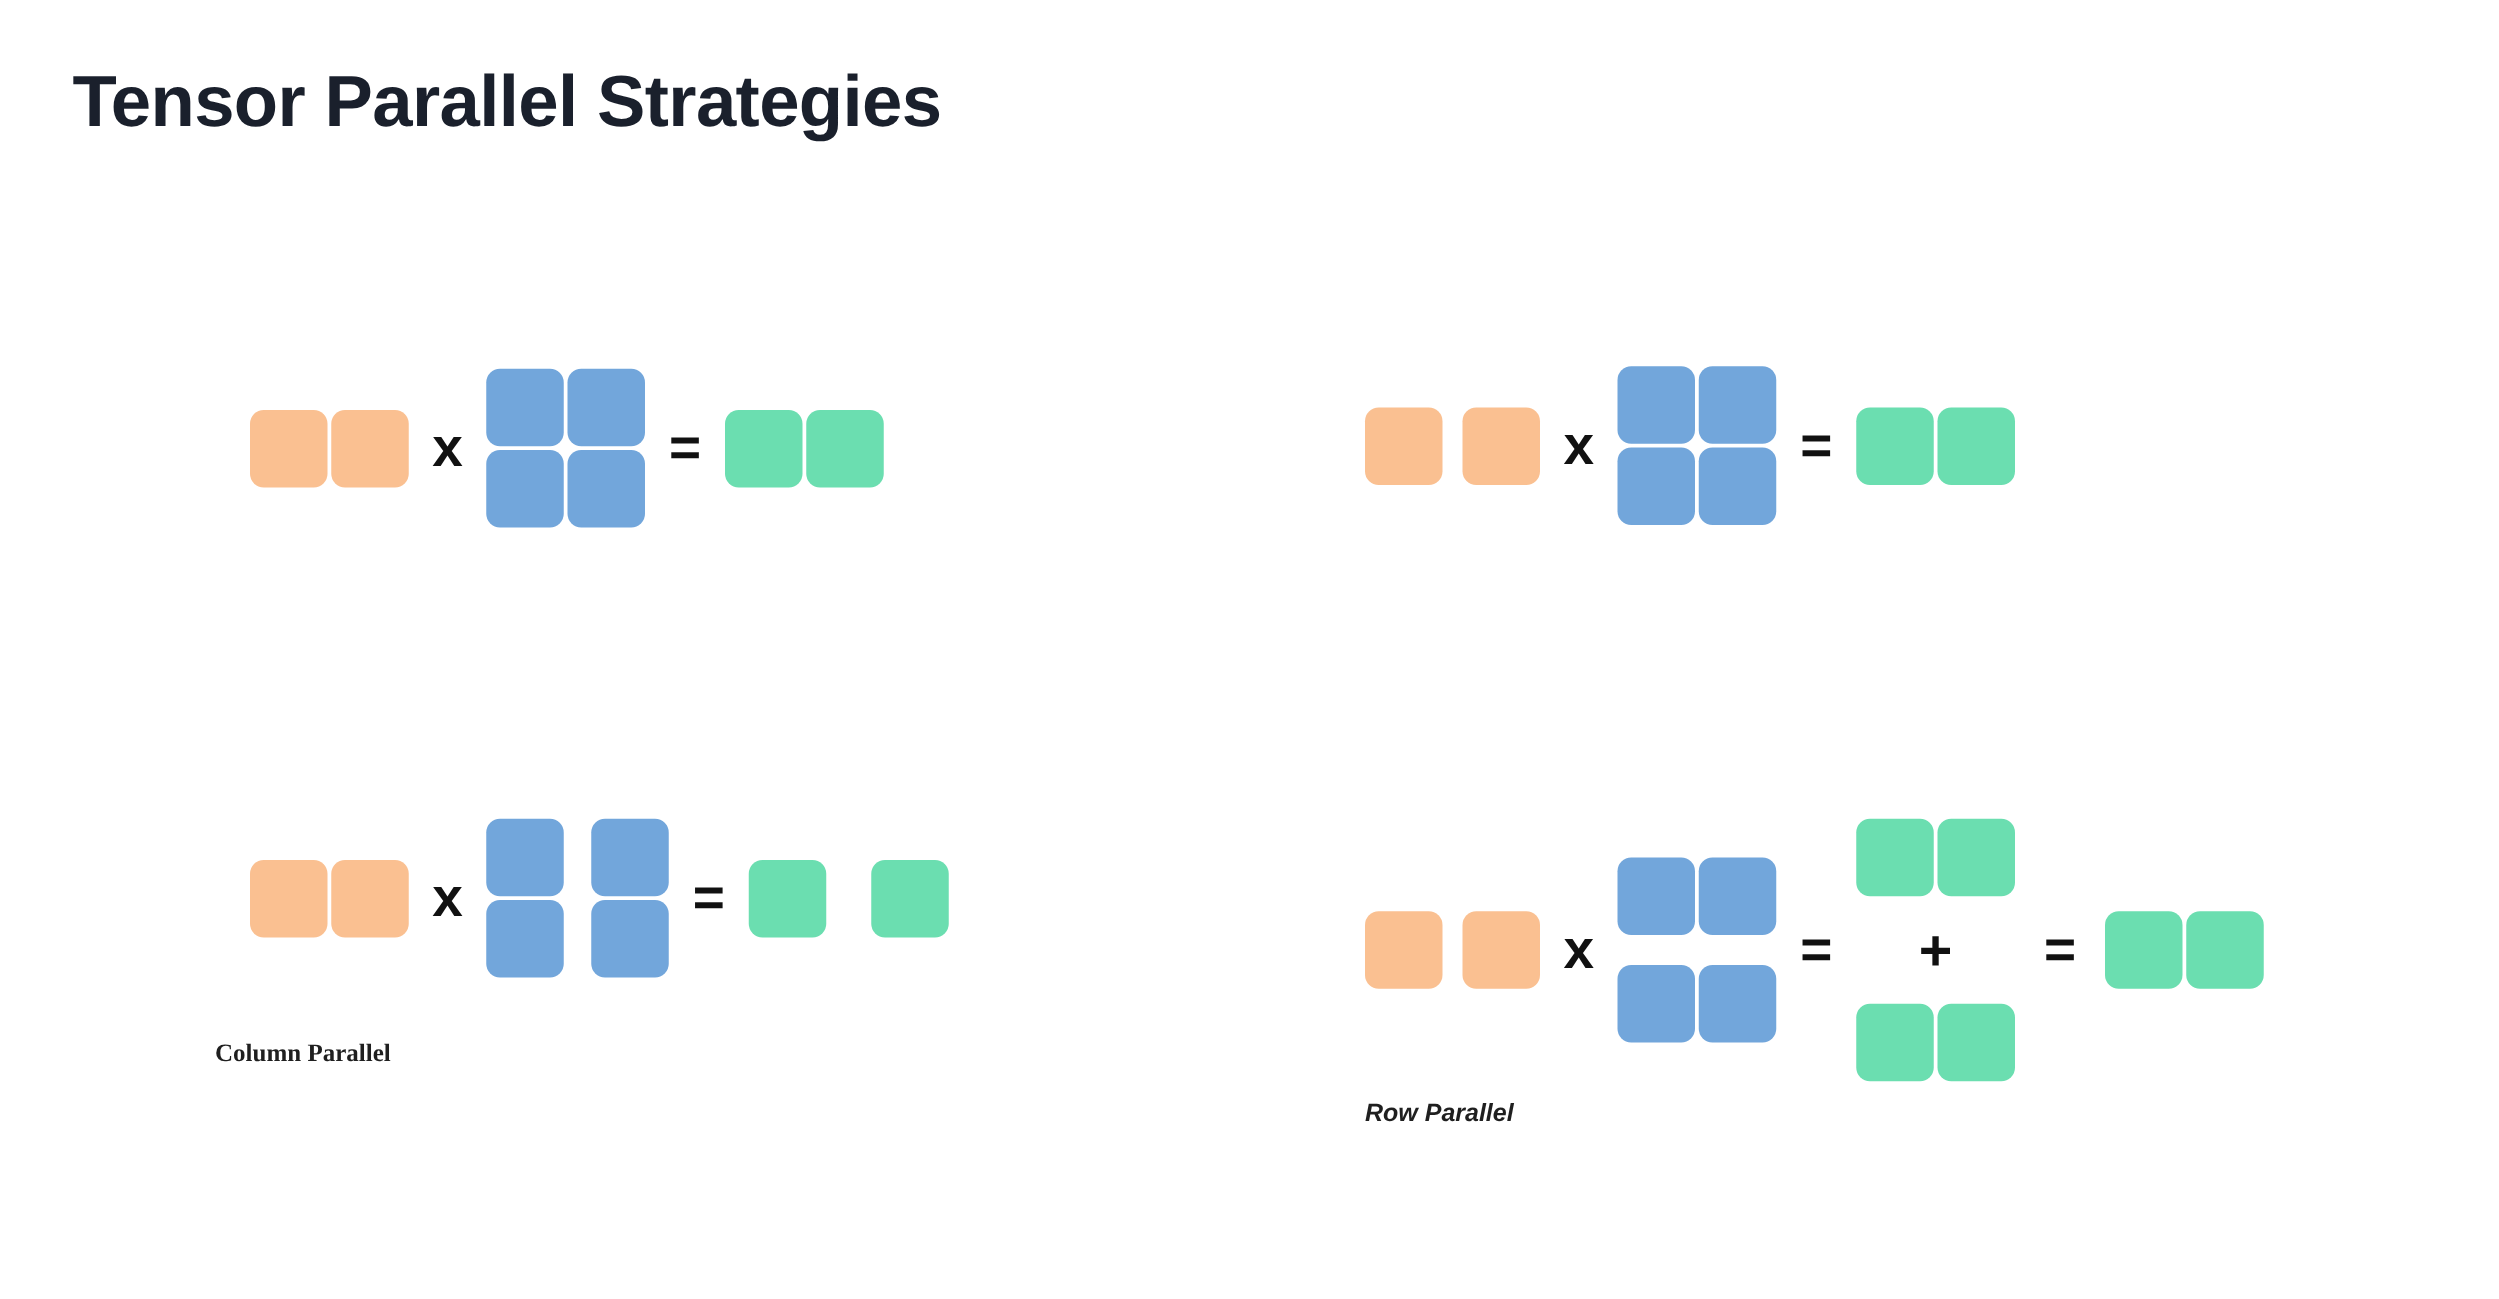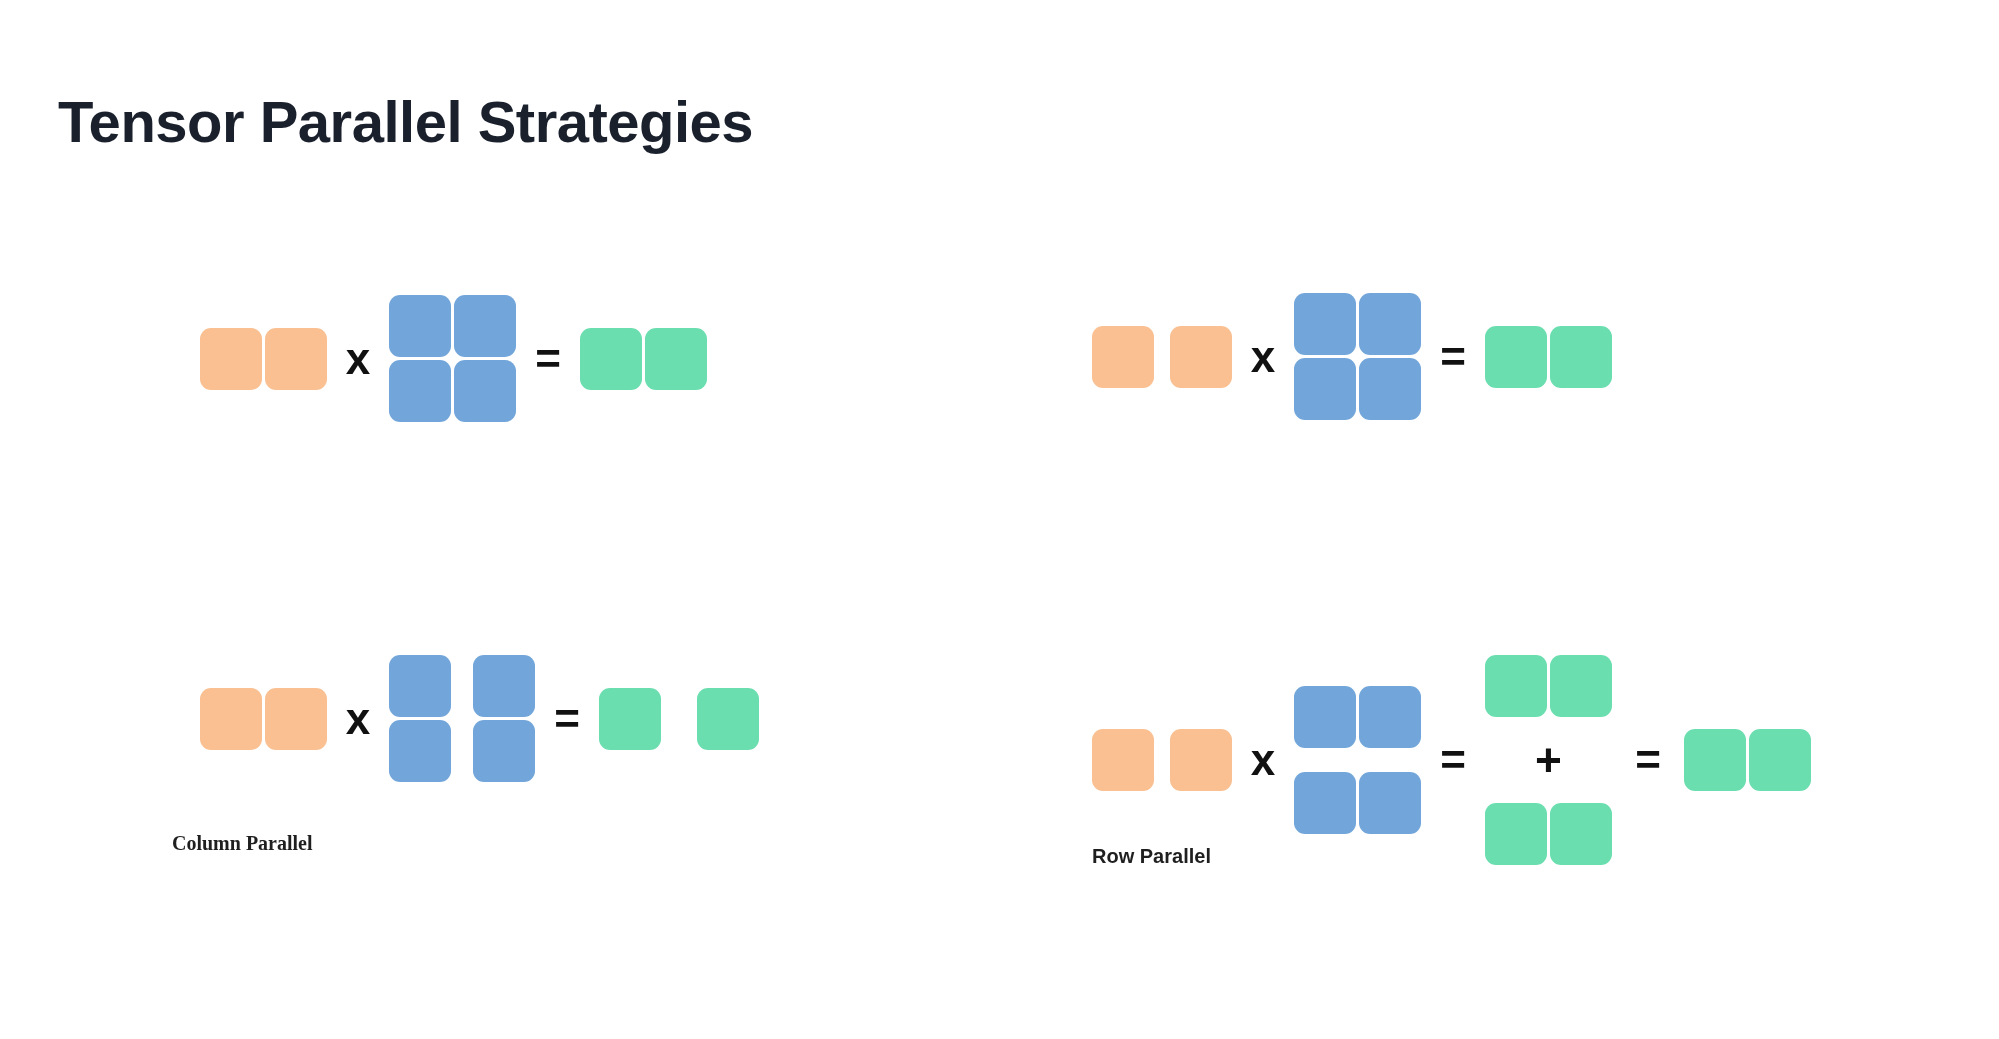--- a/index.html
+++ b/index.html
@@ -18,21 +18,20 @@
   
   .page-title {
     position: absolute;
     left: 58px;
     top: 48px;
     font-size: 58px;
     font-weight: bold;
     color: #1a202c;
     letter-spacing: -0.5px;
     white-space: nowrap;
-    margin-top: 40px;
   }
 
   
   .panel { position: absolute; }
 
   .eq-row {
     display: flex;
     align-items: center;
   }
 
@@ -219,13 +218,13 @@
     <div class="op op-eq-2">=</div>
 
     <div class="pair-tight">
       <div class="cell green"></div>
       <div class="cell green"></div>
     </div>
 
   </div>
 </div>
 
-<div class="caption" style="left:1092px; top:845px;">Row Parallel</div>
+<div class="caption" style="left:1092px; top:880px;font-style:italic;">Row Parallel</div>
 
 </body></html>

